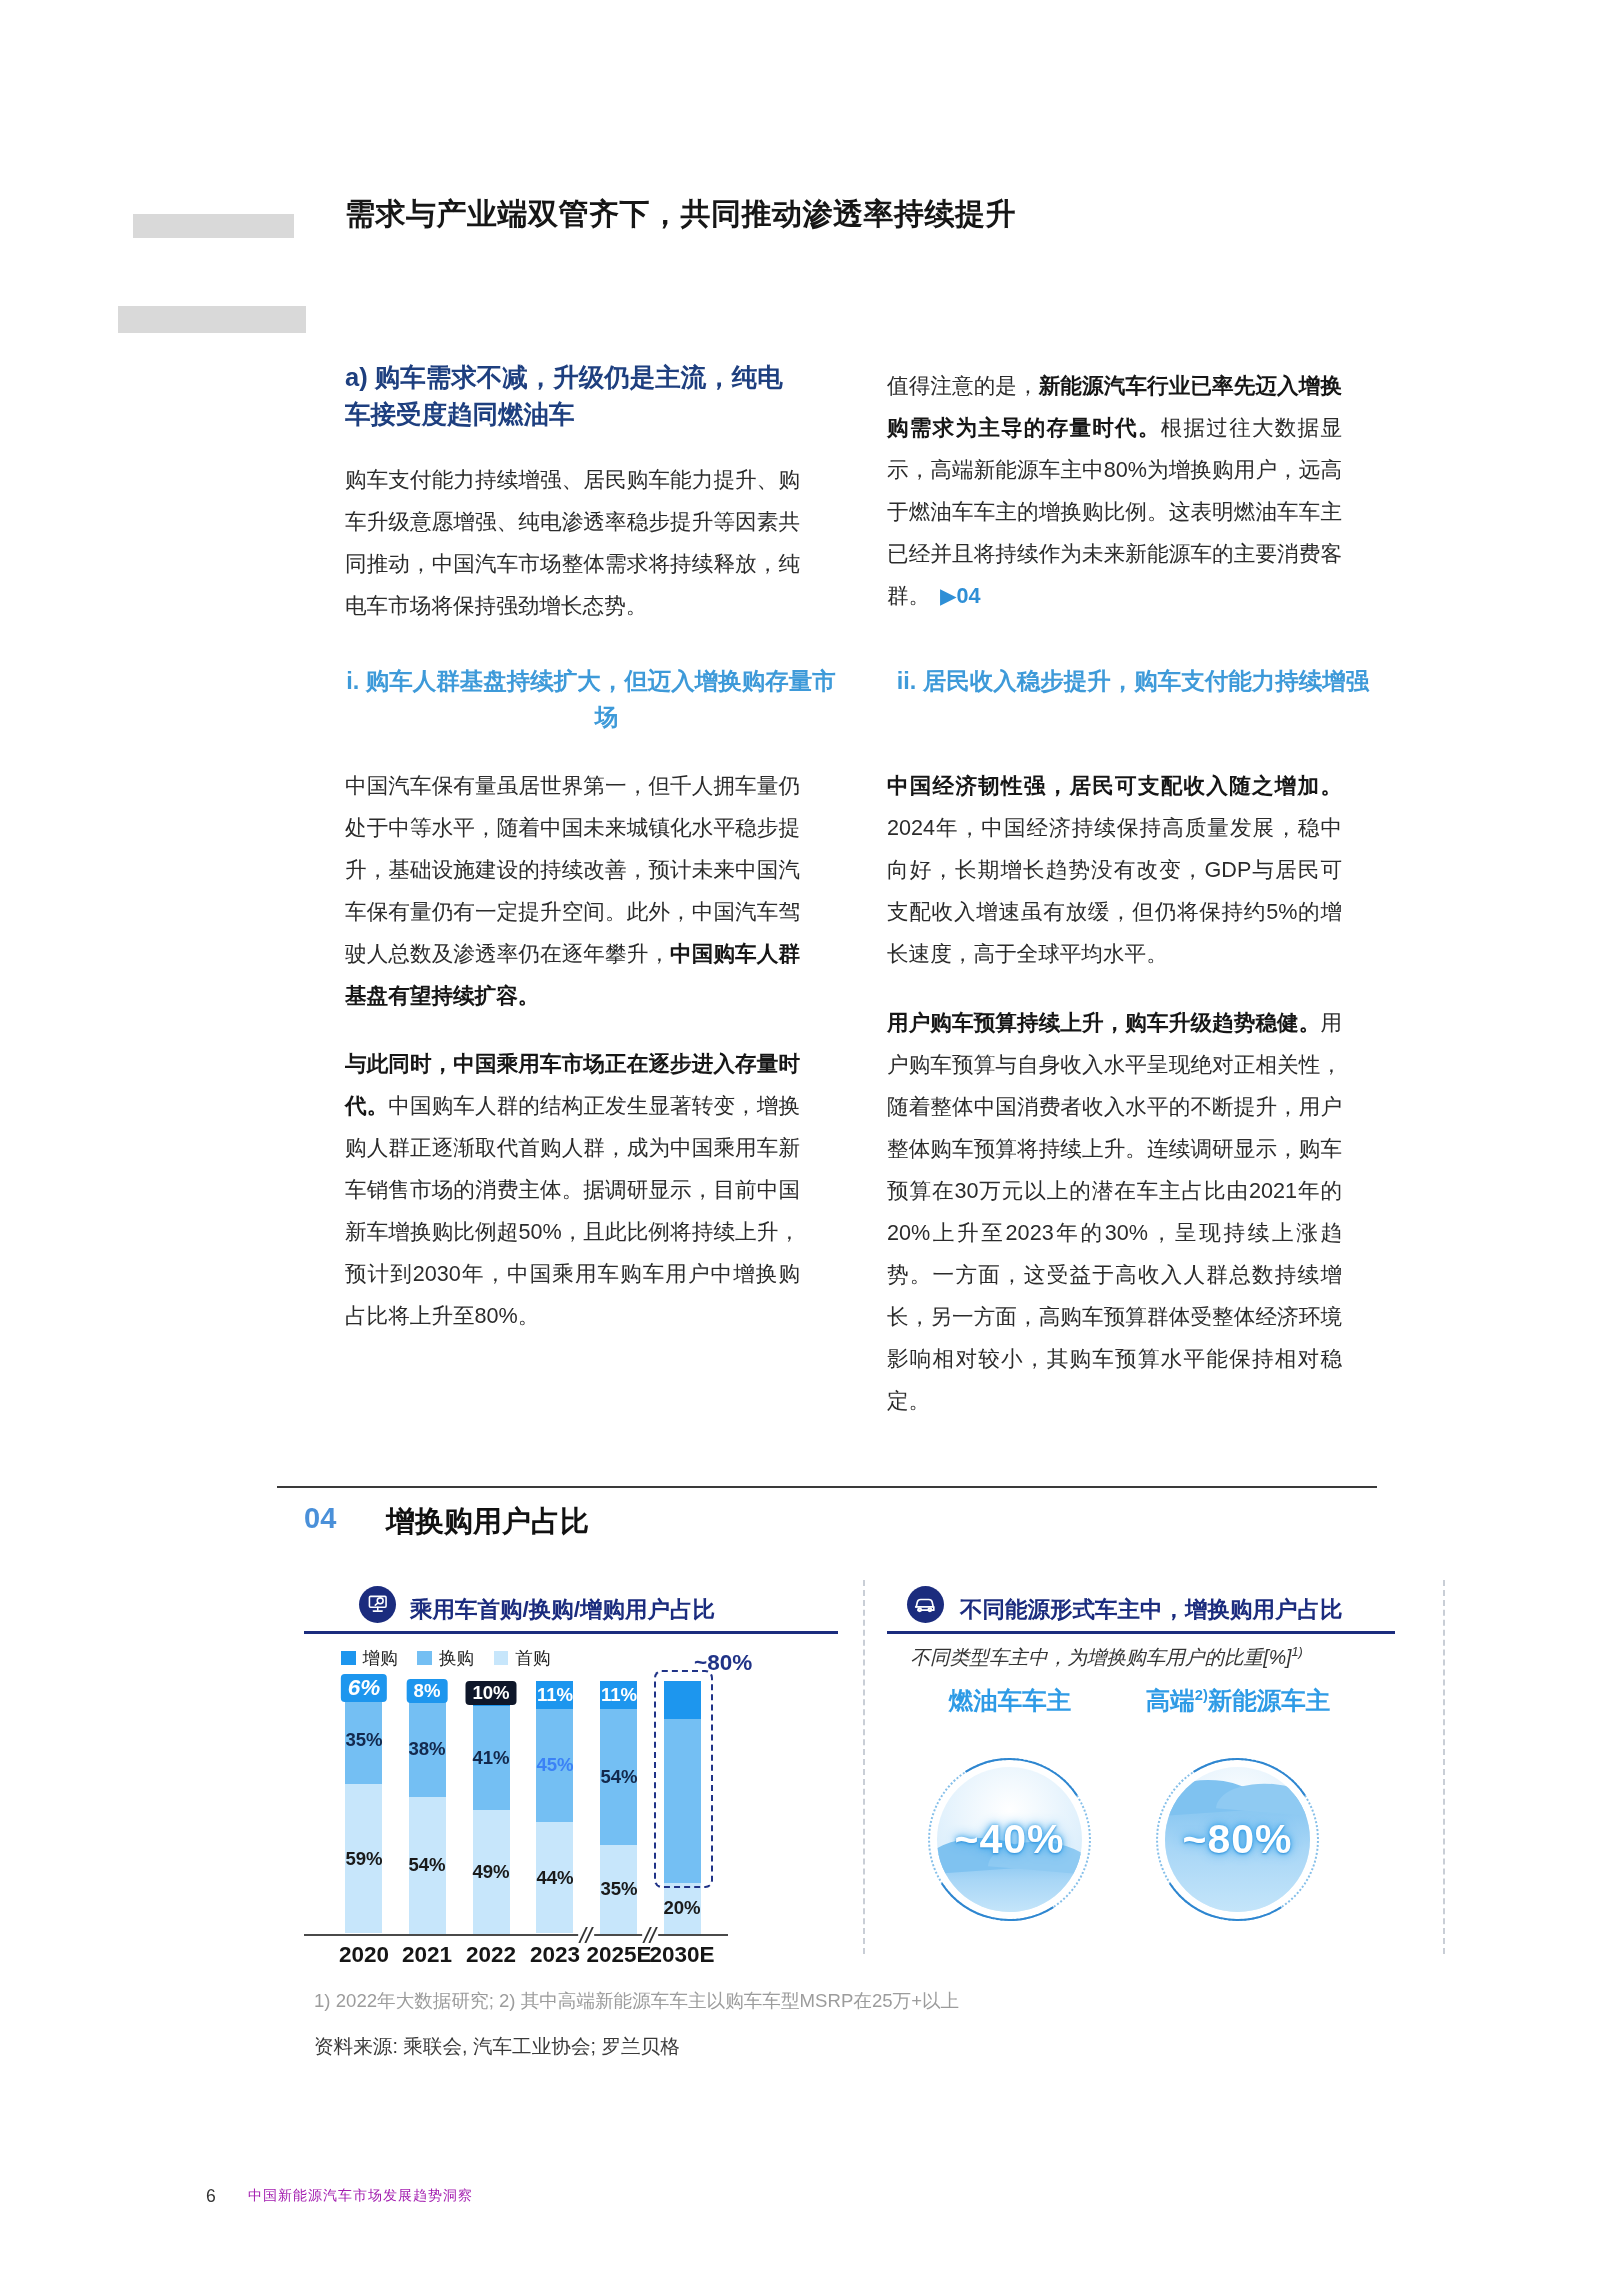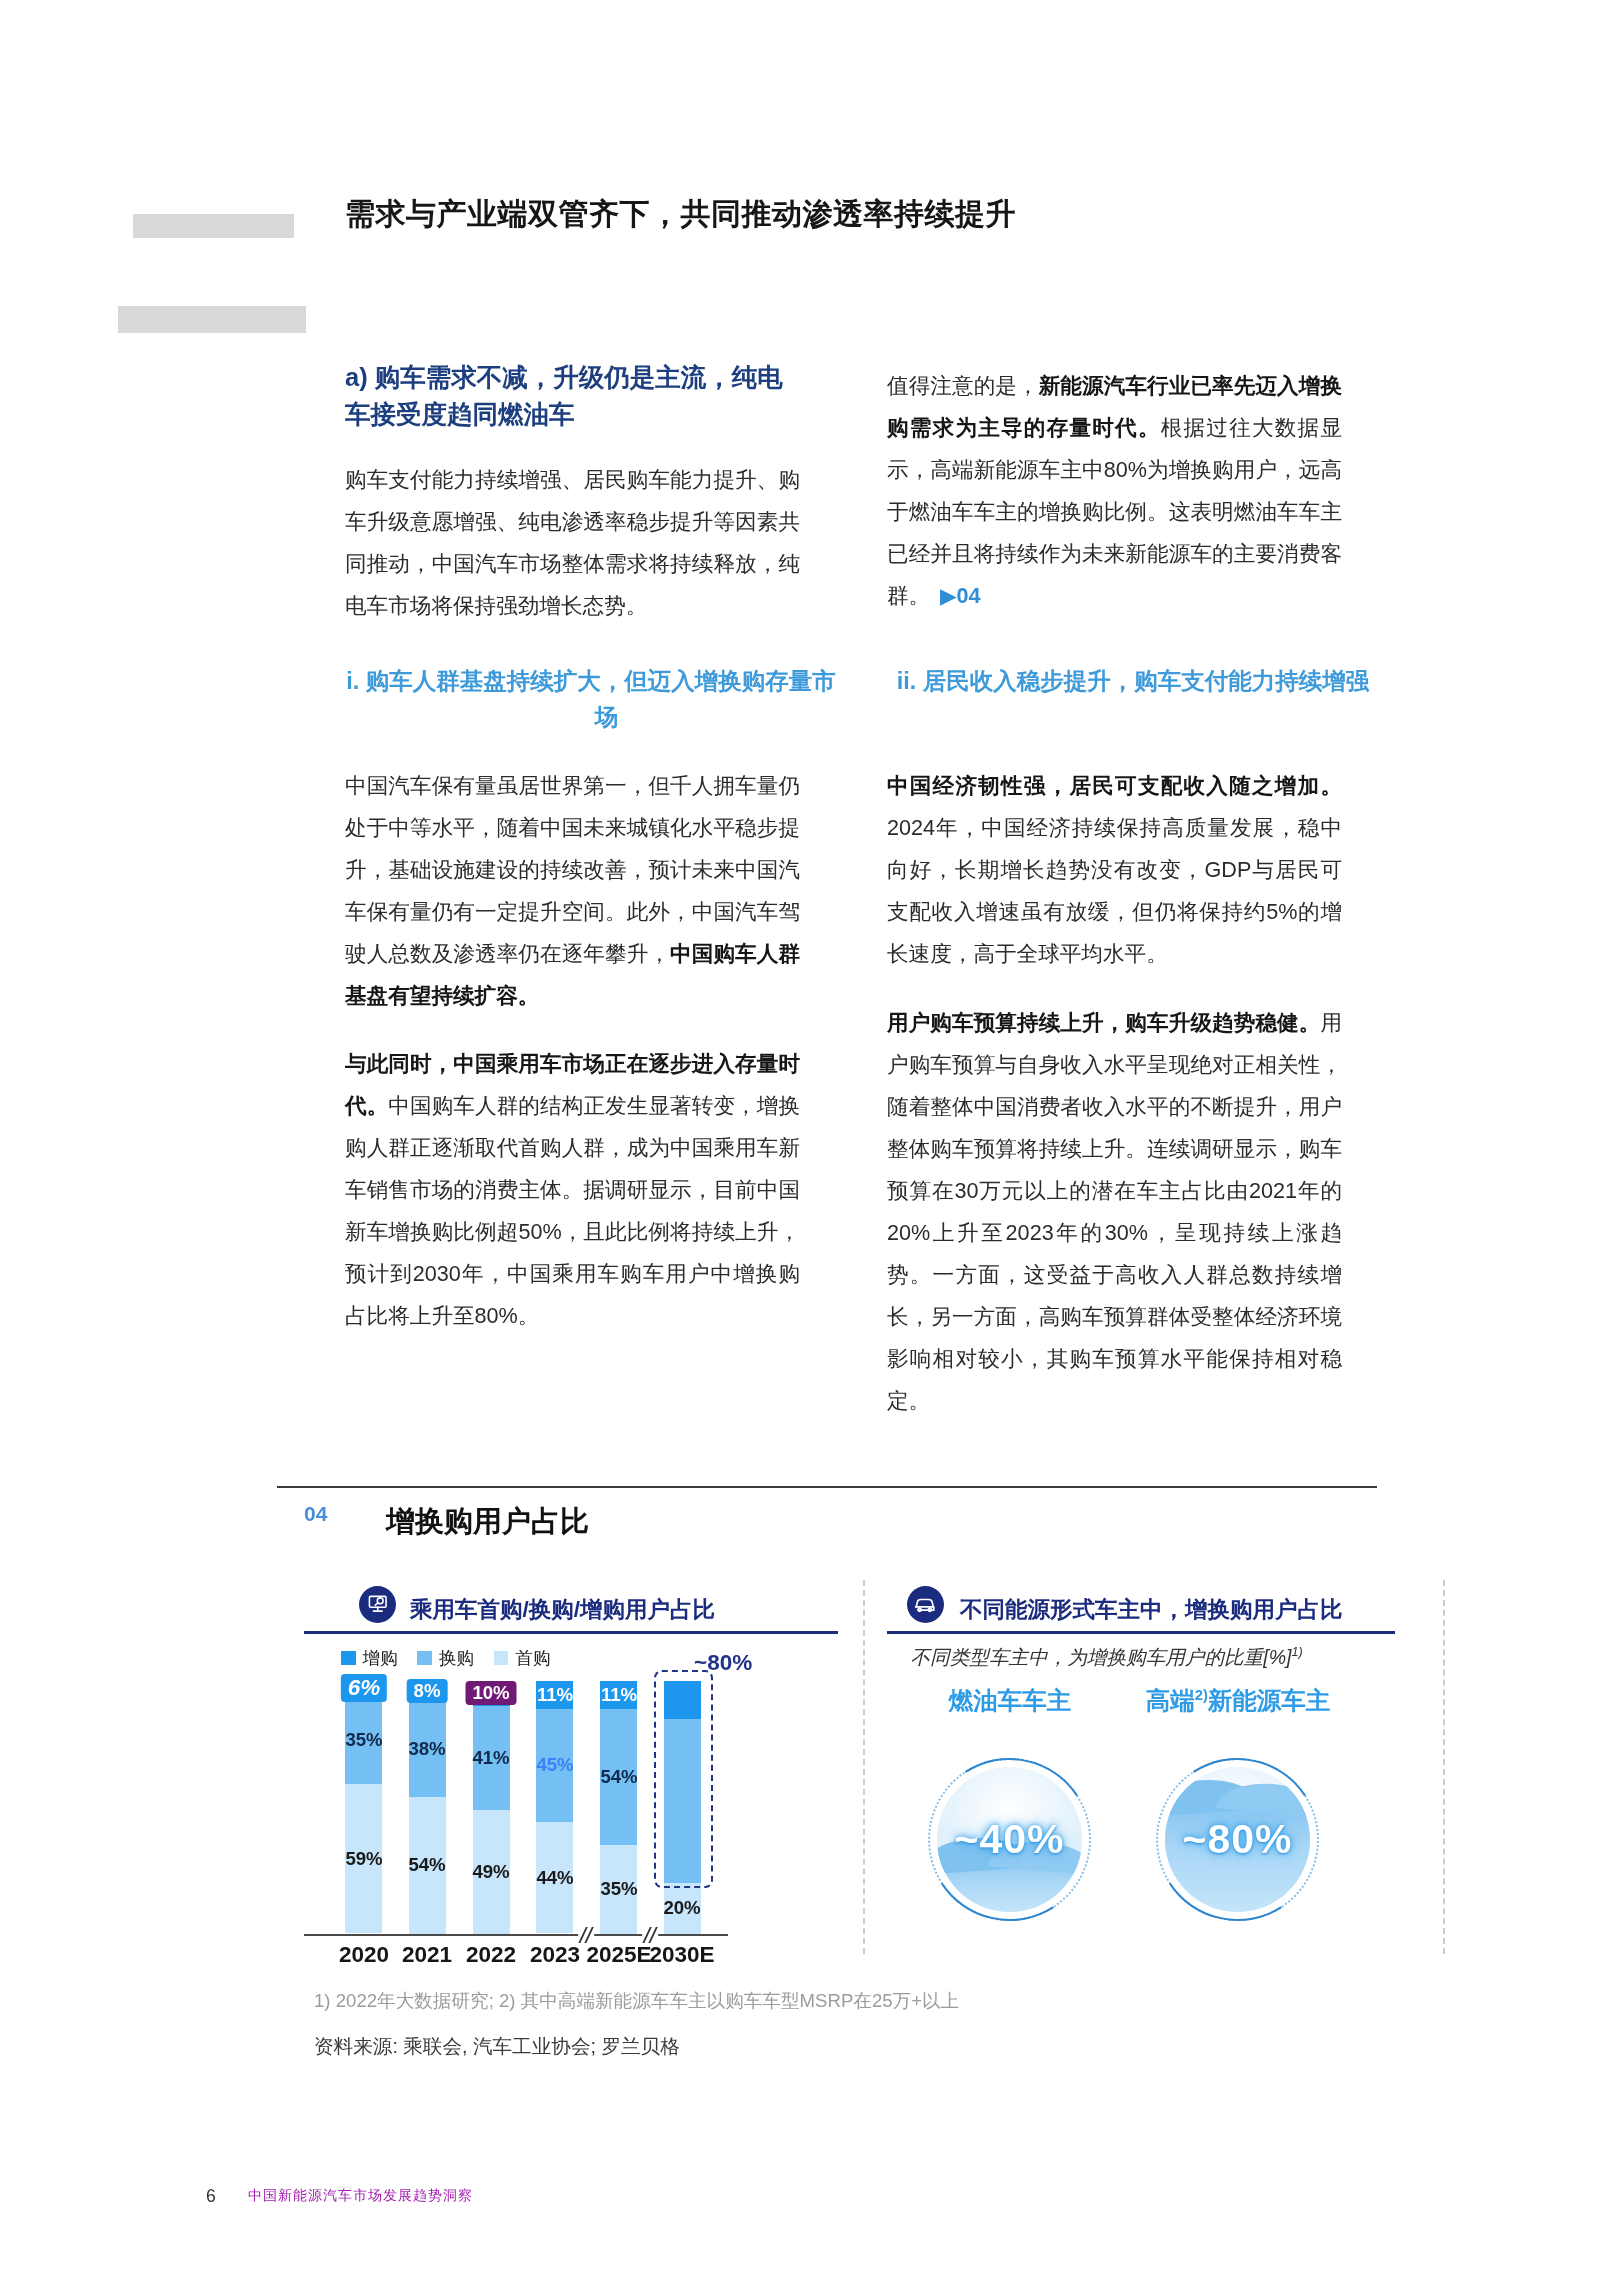--- a/index.html
+++ b/index.html
@@ -22,21 +22,21 @@
   #p-left-1{left:345px;top:459px}
   #p-left-2{left:345px;top:765px}
   #p-left-3{left:345px;top:1043px}
   #p-right-1{left:887px;top:365px}
   #heading-ii{left:887px;top:663px}
   #p-right-2{left:887px;top:765px}
   #p-right-3{left:887px;top:1002px}
   .ref-04{color:#2e8fd6;font-weight:bold;margin-left:9.8px;white-space:nowrap}
   
   #fig-rule{left:277px;top:1486px;width:1100px;height:2px;background:#3a3a3a}
-  #fig-number{left:304px;top:1502px;font-size:21px;font-weight:bold;color:#4a90d9}
+  #fig-number{left:304px;top:1502px;font-size:29px;font-weight:bold;color:#4a90d9}
   #fig-title{left:386px;top:1502px;font-size:29px;font-weight:bold;color:#111}
   .panel{position:absolute;top:1568px;height:412px}
   #panel-left{left:304px;width:534px}
   #panel-right{left:887px;width:519px}
   .panel-icon{position:absolute;width:37px;height:37px;border-radius:50%;background:#1b2c7e;display:flex;align-items:center;justify-content:center}
   #panel-left .panel-icon{left:55px;top:17.6px}
   #panel-right .panel-icon{left:19.6px;top:17.6px}
   .panel-title{position:absolute;font-size:22.5px;font-weight:bold;color:#1b2c7e;white-space:nowrap}
   #panel-left .panel-title{left:106px;top:25.5px}
   #panel-right .panel-title{left:73px;top:25.5px}
@@ -146,21 +146,21 @@
       <div class="seg-label" style="left: 60px; top: 291px; color: rgb(26, 26, 26);">59%</div>
       <div class="cat-label" style="left: 60px;">2020</div>
       <div class="bar-seg" style="left: 105px; top: 113px; width: 37px; height: 20px; background: rgb(29, 150, 238);"></div>
       <div class="seg-label chip" style="left: 123px; top: 123px; color: rgb(255, 255, 255); background: rgb(29, 150, 238);">8%</div>
       <div class="bar-seg" style="left: 105px; top: 133px; width: 37px; height: 96px; background: rgb(116, 191, 243);"></div>
       <div class="seg-label" style="left: 123px; top: 181px; color: rgb(19, 41, 77);">38%</div>
       <div class="bar-seg" style="left: 105px; top: 229px; width: 37px; height: 137px; background: rgb(199, 230, 251);"></div>
       <div class="seg-label" style="left: 123px; top: 297px; color: rgb(26, 26, 26);">54%</div>
       <div class="cat-label" style="left: 123px;">2021</div>
       <div class="bar-seg" style="left: 169px; top: 113px; width: 37px; height: 25px; background: rgb(29, 150, 238);"></div>
-      <div class="seg-label chip" style="left: 187px; top: 125px; color: rgb(255, 255, 255); background: #701a75;">10%</div>
+      <div class="seg-label chip" style="left: 187px; top: 125px; color: rgb(255, 255, 255); background: #0f172a;">10%</div>
       <div class="bar-seg" style="left: 169px; top: 138px; width: 37px; height: 104px; background: rgb(116, 191, 243);"></div>
       <div class="seg-label" style="left: 187px; top: 190px; color: rgb(19, 41, 77);">41%</div>
       <div class="bar-seg" style="left: 169px; top: 242px; width: 37px; height: 124px; background: rgb(199, 230, 251);"></div>
       <div class="seg-label" style="left: 187px; top: 304px; color: rgb(26, 26, 26);">49%</div>
       <div class="cat-label" style="left: 187px;">2022</div>
       <div class="bar-seg" style="left: 232px; top: 113px; width: 37px; height: 28px; background: rgb(29, 150, 238);"></div>
       <div class="seg-label" style="left: 251px; top: 127px; color: rgb(255, 255, 255);">11%</div>
       <div class="bar-seg" style="left: 232px; top: 141px; width: 37px; height: 114px; background: rgb(116, 191, 243);"></div>
       <div class="seg-label" style="left: 251px; top: 197px; color: #3b82f6;">45%</div>
       <div class="bar-seg" style="left: 232px; top: 254px; width: 37px; height: 111px; background: rgb(199, 230, 251);"></div>

